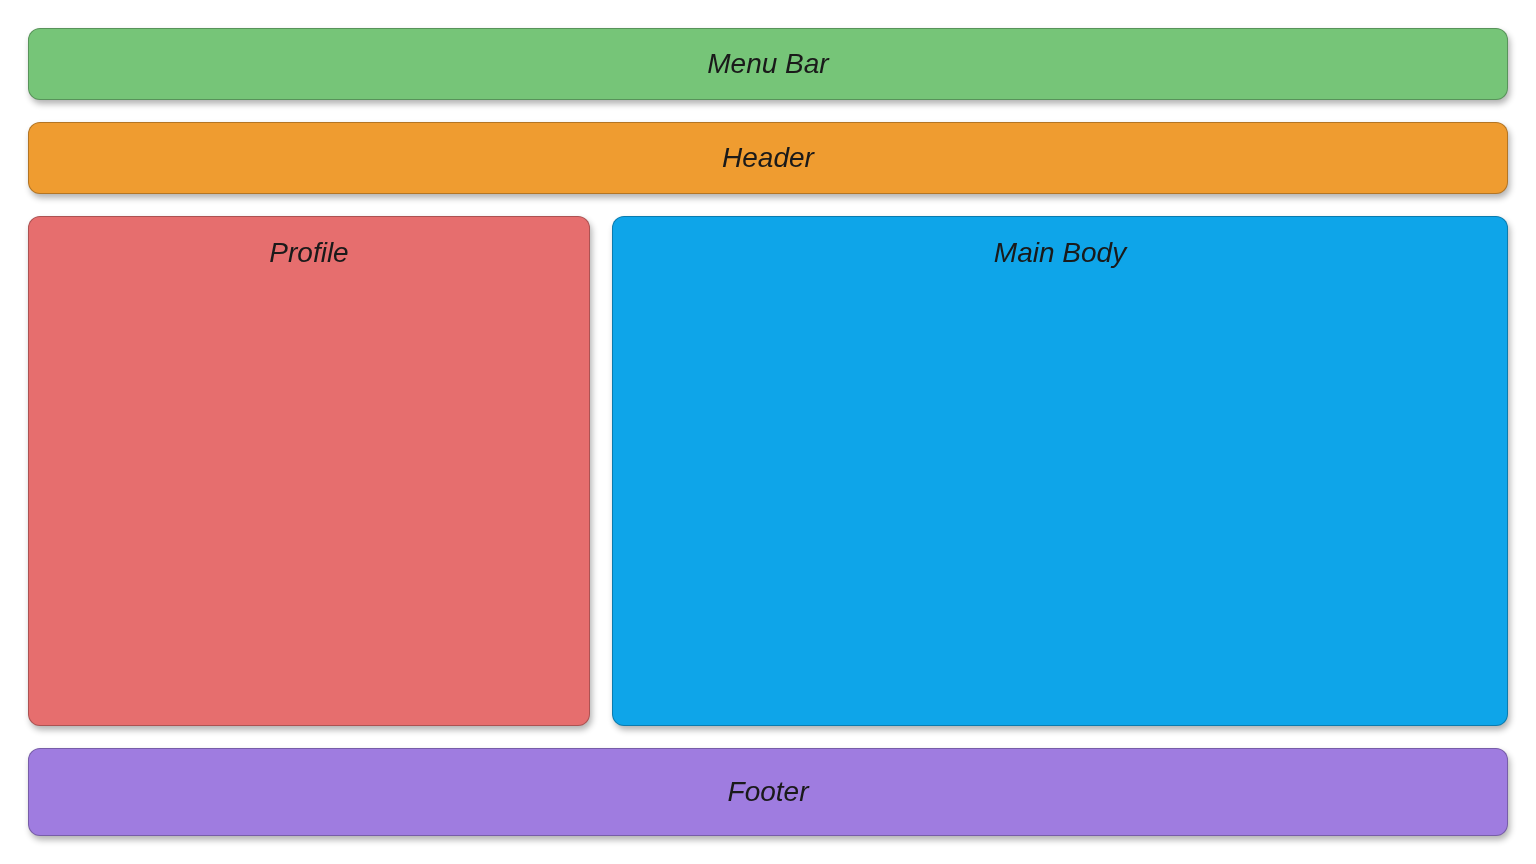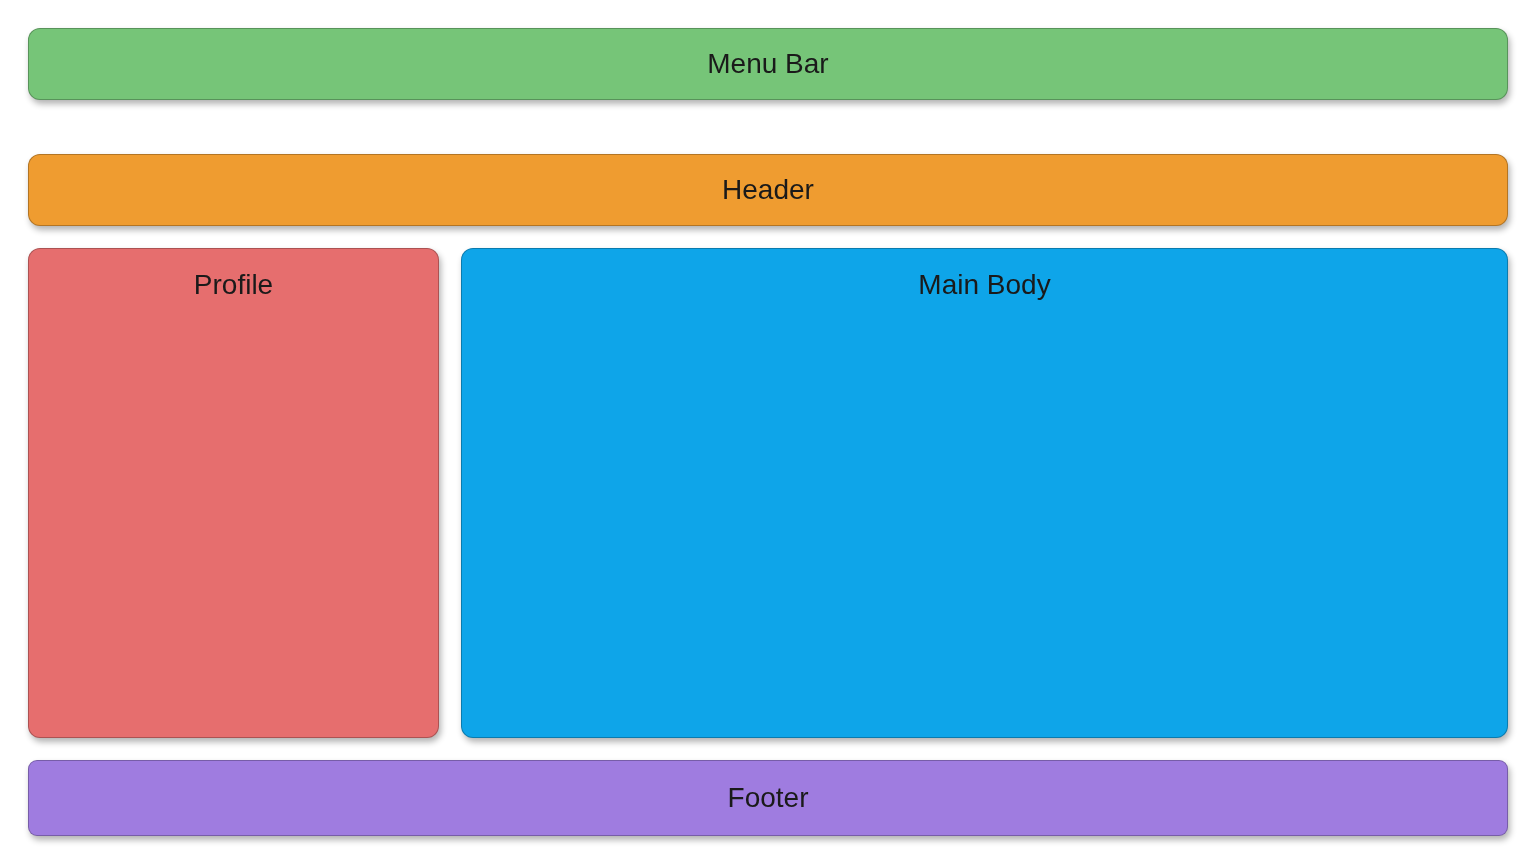--- a/index.html
+++ b/index.html
@@ -1,18 +1,19 @@
 <!DOCTYPE html>
 <html><head>
   <meta charset="utf-8">
   <style>
     * {
       box-sizing: border-box;
       margin: 0;
       padding: 0;
+      font-style: italic;
     }
     body {
       width: 1536px;
       height: 864px;
       font-family: Arial, Helvetica, sans-serif;
       display: flex;
       flex-direction: column;
       padding: 28px;
       gap: 22px;
       background: #ffffff;
@@ -34,43 +35,41 @@
       justify-content: center;
       padding-top: 0;
     }
     .header {
       background: #ef9c30;
       height: 72px;
       display: flex;
       align-items: center;
       justify-content: center;
       padding-top: 0;
-      margin-top: 32px;
     }
     .middle-row {
       display: flex;
       flex: 1;
       gap: 22px;
     }
     .profile {
       background: #e66e6e;
-      width: 411px;
+      width: 562px;
     }
     .main-body {
       background: #0ea5e9;
       flex: 1;
     }
     .footer {
       background: #9f7ce0;
-      height: 76px;
+      height: 88px;
       display: flex;
       align-items: center;
       justify-content: center;
       padding-top: 0;
-      border-radius: 9px;
     }
   </style>
 </head>
 <body>
 
 <div class="panel menu-bar">
   <span>Menu Bar</span>
 </div>
 
 <div class="panel header">

